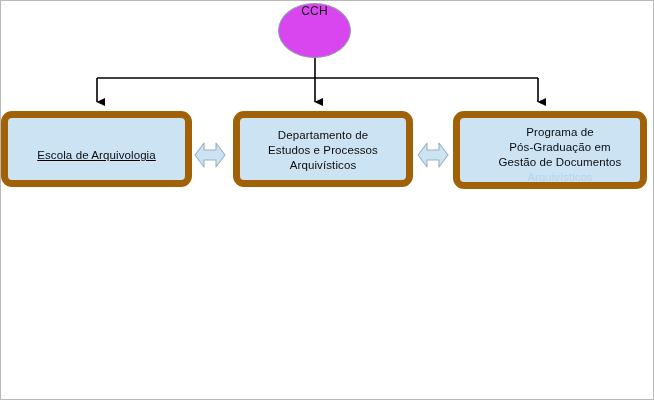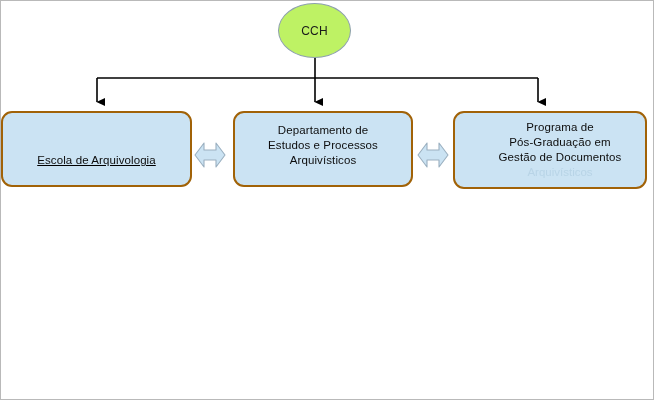--- a/index.html
+++ b/index.html
@@ -36,40 +36,39 @@
   }
 
   
   .node-ellipse {
     position: absolute;
     left: 277px;
     top: 2px;
     width: 73px;
     height: 55px;
     border-radius: 50%;
-    background: #bef264;
+    background: #d946ef;
     border: 1px solid #8d9fae;
     box-sizing: border-box;
     display: flex;
-    align-items: center;
     justify-content: center;
   }
   .node-ellipse .label {
     font-size: 12px;
     color: #1a1a1a;
     line-height: 14px;
     text-align: center;
     letter-spacing: 0.2px;
   }
 
   
   .node-box {
     position: absolute;
     background: #cbe3f3;
-    border: 2px solid #a16207;
+    border: 7px solid #a16207;
     border-radius: 11px;
     box-sizing: border-box;
     display: flex;
     justify-content: center;
     overflow: hidden;
   }
   .node-box .label {
     font-size: 11.5px;
     line-height: 15px;
     color: #0d0d0d;

